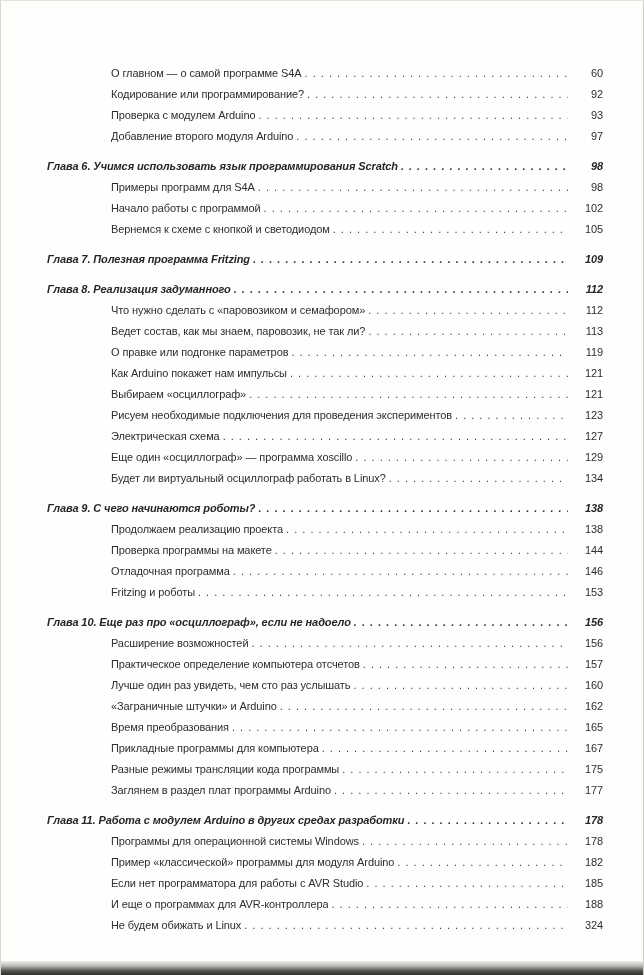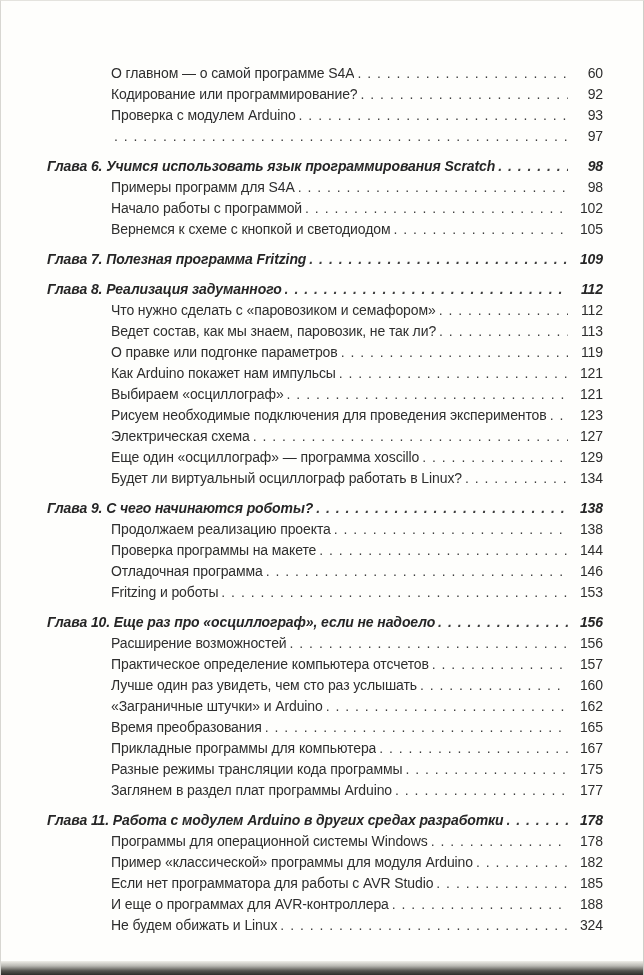--- a/index.html
+++ b/index.html
@@ -26,21 +26,21 @@
 
   .toc-list { width: 100%; }
 
   .toc-section { margin-top: 9px; }
   .toc-section:first-child { margin-top: 0; }
 
   .toc-row {
     display: flex;
     align-items: baseline;
     line-height: 21px;
-    font-size: 14px;
+    font-size: 11px;
     letter-spacing: -0.1px;
   }
 
   .toc-row .title {
     white-space: nowrap;
     flex: 0 0 auto;
     max-width: 470px;
     overflow: hidden;
   }
 
@@ -96,20 +96,21 @@
           <span class="title">Кодирование или программирование?</span>
           <span class="dots"></span>
           <span class="page">92</span>
         </div>
         <div class="toc-row entry">
           <span class="title">Проверка с модулем Arduino</span>
           <span class="dots"></span>
           <span class="page">93</span>
         </div>
         <div class="toc-row entry">
+          <span class="title">Добавление второго модуля Arduino</span>
           <span class="dots"></span>
           <span class="page">97</span>
         </div>
       </div>
       <div class="toc-section">
         <div class="toc-row chapter">
           <span class="title">Глава 6. Учимся использовать язык программирования Scratch</span>
           <span class="dots"></span>
           <span class="page">98</span>
         </div>

